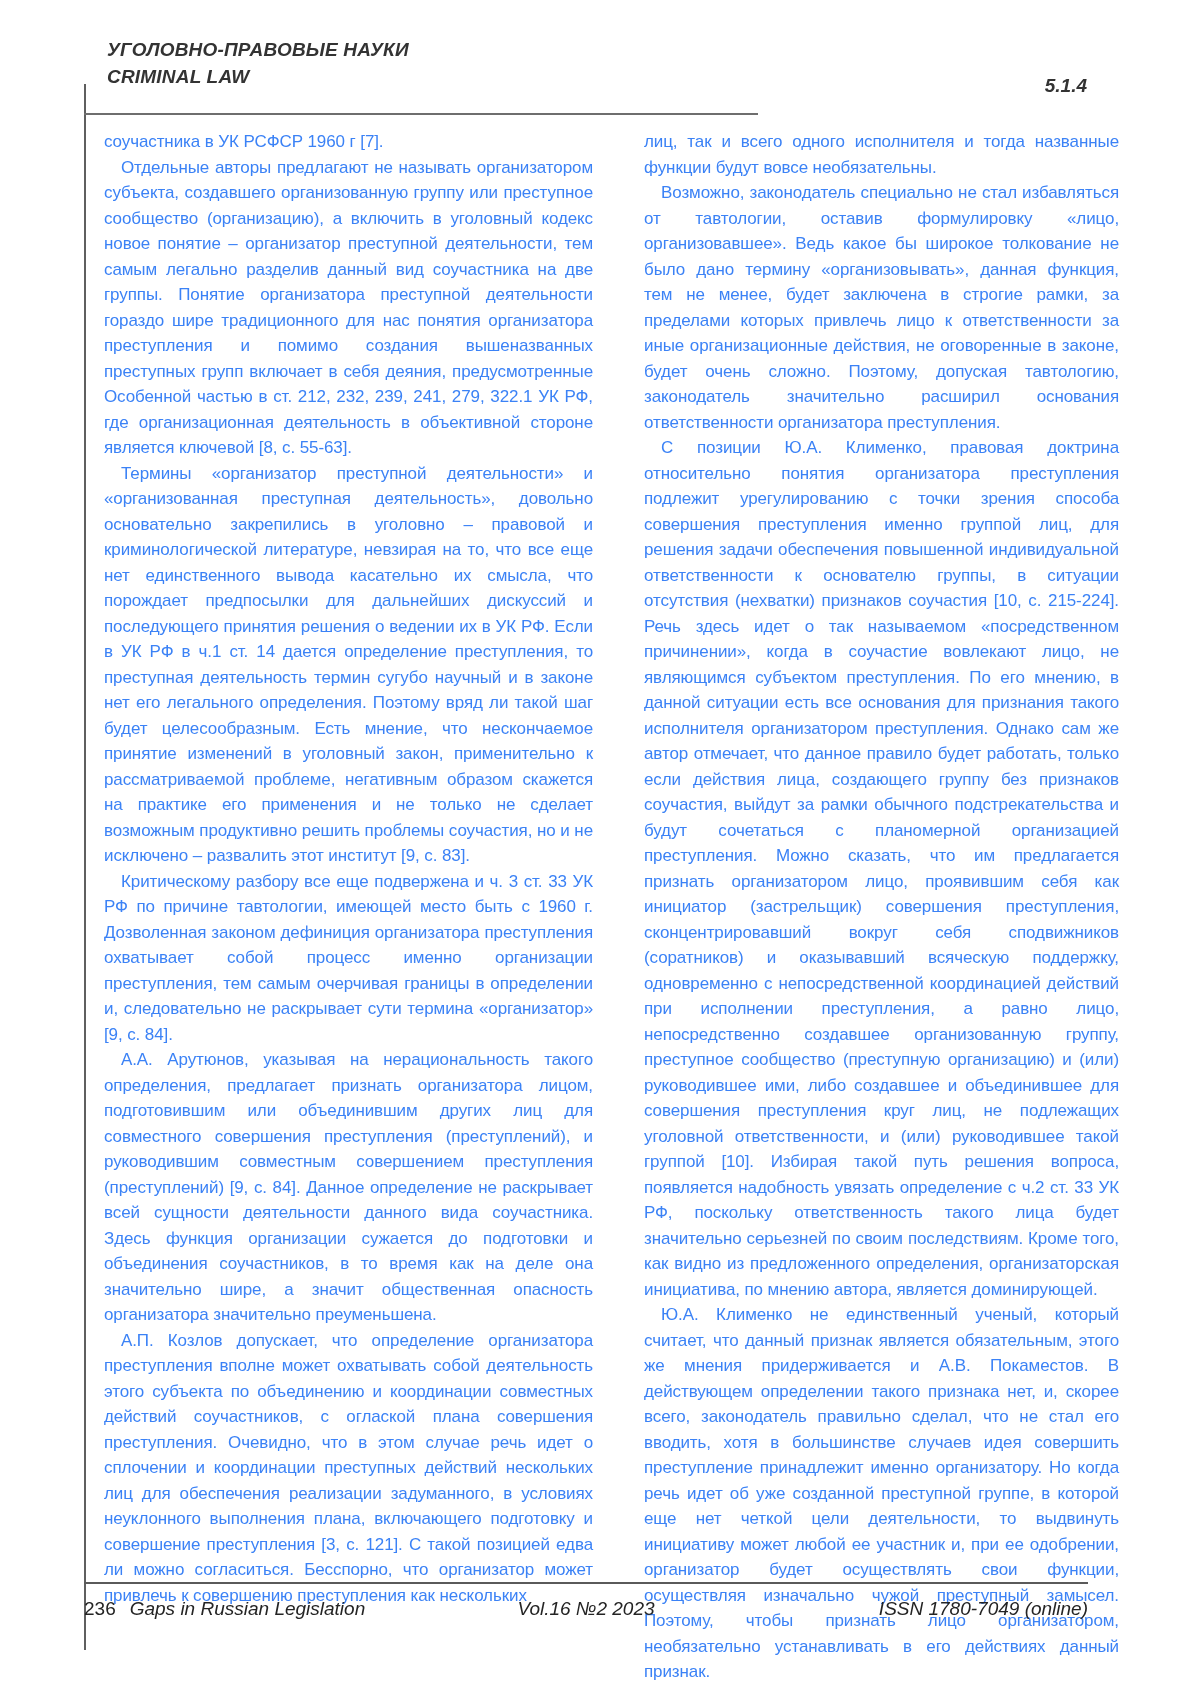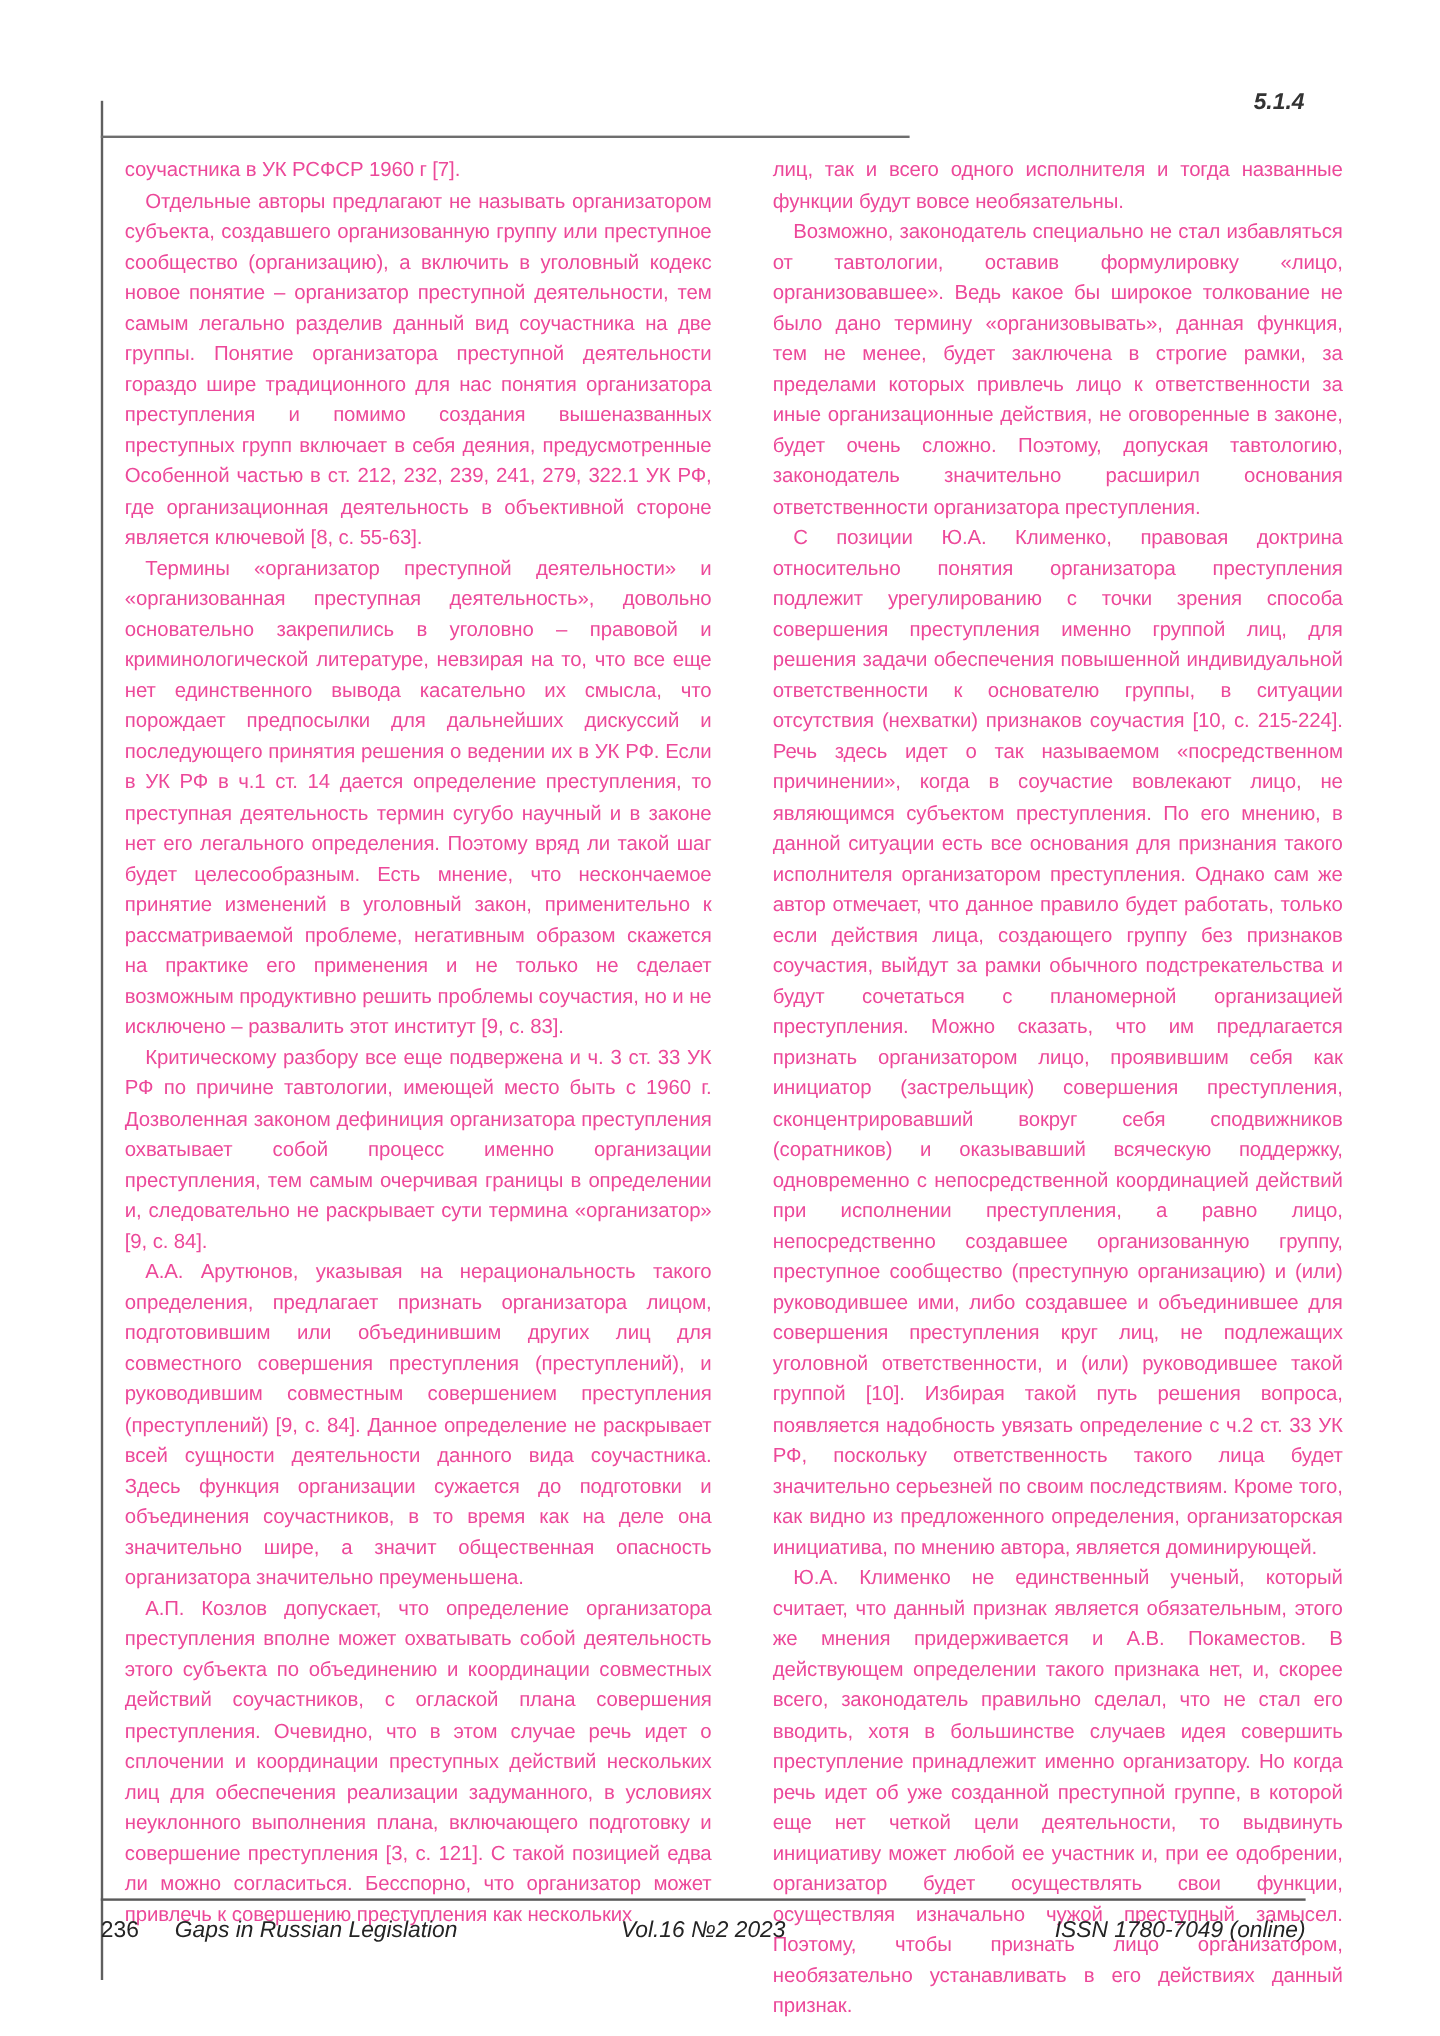--- a/index.html
+++ b/index.html
@@ -29,50 +29,54 @@
     position:absolute;top:57px;right:113px;
     font-size:19px;font-weight:bold;font-style:italic;
     color:#333333;
     margin-top:18px;
   }
 
   
   .col{
     position:absolute;top:129px;
     font-size:17px;line-height:25.5px;
-    color:#ec4899;
+    color:#3b82f6;
     text-align:justify;
     letter-spacing:-0.1px;
     hyphens:auto;-webkit-hyphens:auto;
   }
   .col-left{left:104px;width:489px;}
   .col-right{left:644px;width:475px;}
   .col p{margin:0;}
   .col p.indent{text-indent:17px;}
 
   
   .footer{
     position:absolute;left:84px;top:1596px;width:1004px;
     display:grid;grid-template-columns:1fr auto 1fr;
     font-size:19px;line-height:26px;
     font-style:italic;color:#242424;
   }
   .footer .left{text-align:left;}
   .footer .center{text-align:right;}
   .footer .right{text-align:right;}
-  .footer .pgnum{font-style:normal;margin-right:30px;}
+  .footer .pgnum{font-style:normal;margin-right:14px;}
 </style>
 </head>
 <body>
 
 <div class="page">
 
   <div class="vrule"></div>
   <div class="hrule-top"></div>
 
+  <div class="running-head">
+    <div>УГОЛОВНО-ПРАВОВЫЕ НАУКИ</div>
+    <div>CRIMINAL LAW</div>
+  </div>
   <div class="section-code">5.1.4</div>
 
   <div class="col col-left">
     <p>соучастника в УК РСФСР 1960 г [7].</p>
     <p class="indent">Отдельные авторы предлагают не называть организатором субъекта, создавшего организованную группу или преступное сообщество (организацию), а включить в уголовный кодекс новое понятие – организатор преступной деятельности, тем самым легально разделив данный вид соучастника на две группы. Понятие организатора преступной деятельности гораздо шире традиционного для нас понятия организатора преступления и помимо создания вышеназванных преступных групп включает в себя деяния, предусмотренные Особенной частью в ст. 212, 232, 239, 241, 279, 322.1 УК РФ, где организационная деятельность в объективной стороне является ключевой [8, с. 55-63].</p>
     <p class="indent">Термины «организатор преступной деятельности» и «организованная преступная деятельность», довольно основательно закрепились в уголовно – правовой и криминологической литературе, невзирая на то, что все еще нет единственного вывода касательно их смысла, что порождает предпосылки для дальнейших дискуссий и последующего принятия решения о ведении их в УК РФ. Если в УК РФ в ч.1 ст. 14 дается определение преступления, то преступная деятельность термин сугубо научный и в законе нет его легального определения. Поэтому вряд ли такой шаг будет целесообразным. Есть мнение, что нескончаемое принятие изменений в уголовный закон, применительно к рассматриваемой проблеме, негативным образом скажется на практике его применения и не только не сделает возможным продуктивно решить проблемы соучастия, но и не исключено – развалить этот институт [9, с. 83].</p>
     <p class="indent">Критическому разбору все еще подвержена и ч. 3 ст. 33 УК РФ по причине тавтологии, имеющей место быть с 1960 г. Дозволенная законом дефиниция организатора преступления охватывает собой процесс именно организации преступления, тем самым очерчивая границы в определении и, следовательно не раскрывает сути термина «организатор» [9, с. 84].</p>
     <p class="indent">А.А. Арутюнов, указывая на нерациональность такого определения, предлагает признать организатора лицом, подготовившим или объединившим других лиц для совместного совершения преступления (преступлений), и руководившим совместным совершением преступления (преступлений) [9, с. 84]. Данное определение не раскрывает всей сущности деятельности данного вида соучастника. Здесь функция организации сужается до подготовки и объединения соучастников, в то время как на деле она значительно шире, а значит общественная опасность организатора значительно преуменьшена.</p>
     <p class="indent">А.П. Козлов допускает, что определение организатора преступления вполне может охватывать собой деятельность этого субъекта по объединению и координации совместных действий соучастников, с оглаской плана совершения преступления. Очевидно, что в этом случае речь идет о сплочении и координации преступных действий нескольких лиц для обеспечения реализации задуманного, в условиях неуклонного выполнения плана, включающего подготовку и совершение преступления [3, с. 121]. С такой позицией едва ли можно согласиться. Бесспорно, что организатор может привлечь к совершению преступления как нескольких</p>
   </div>

